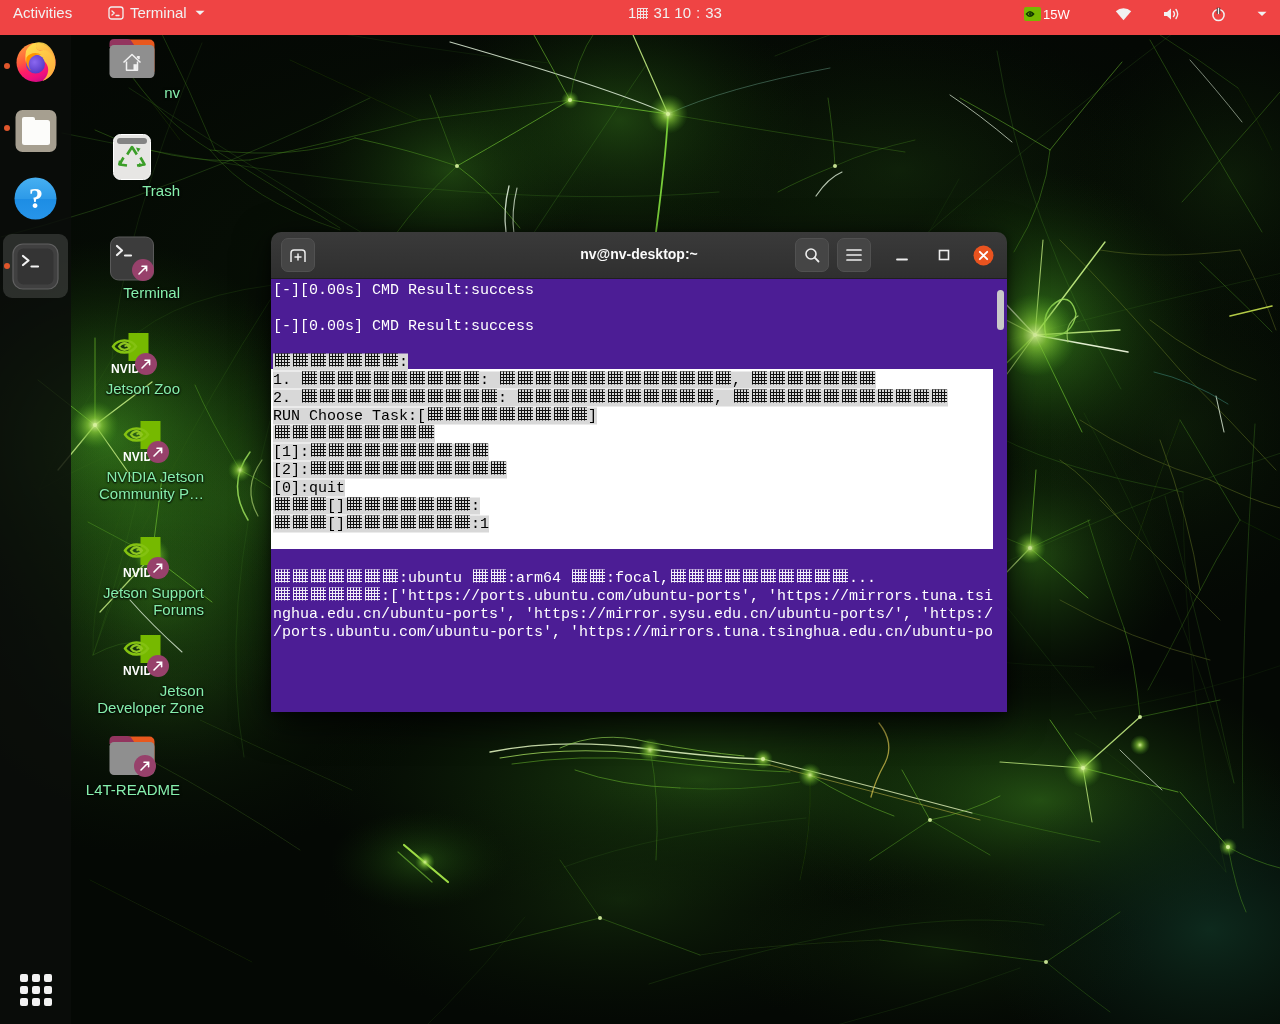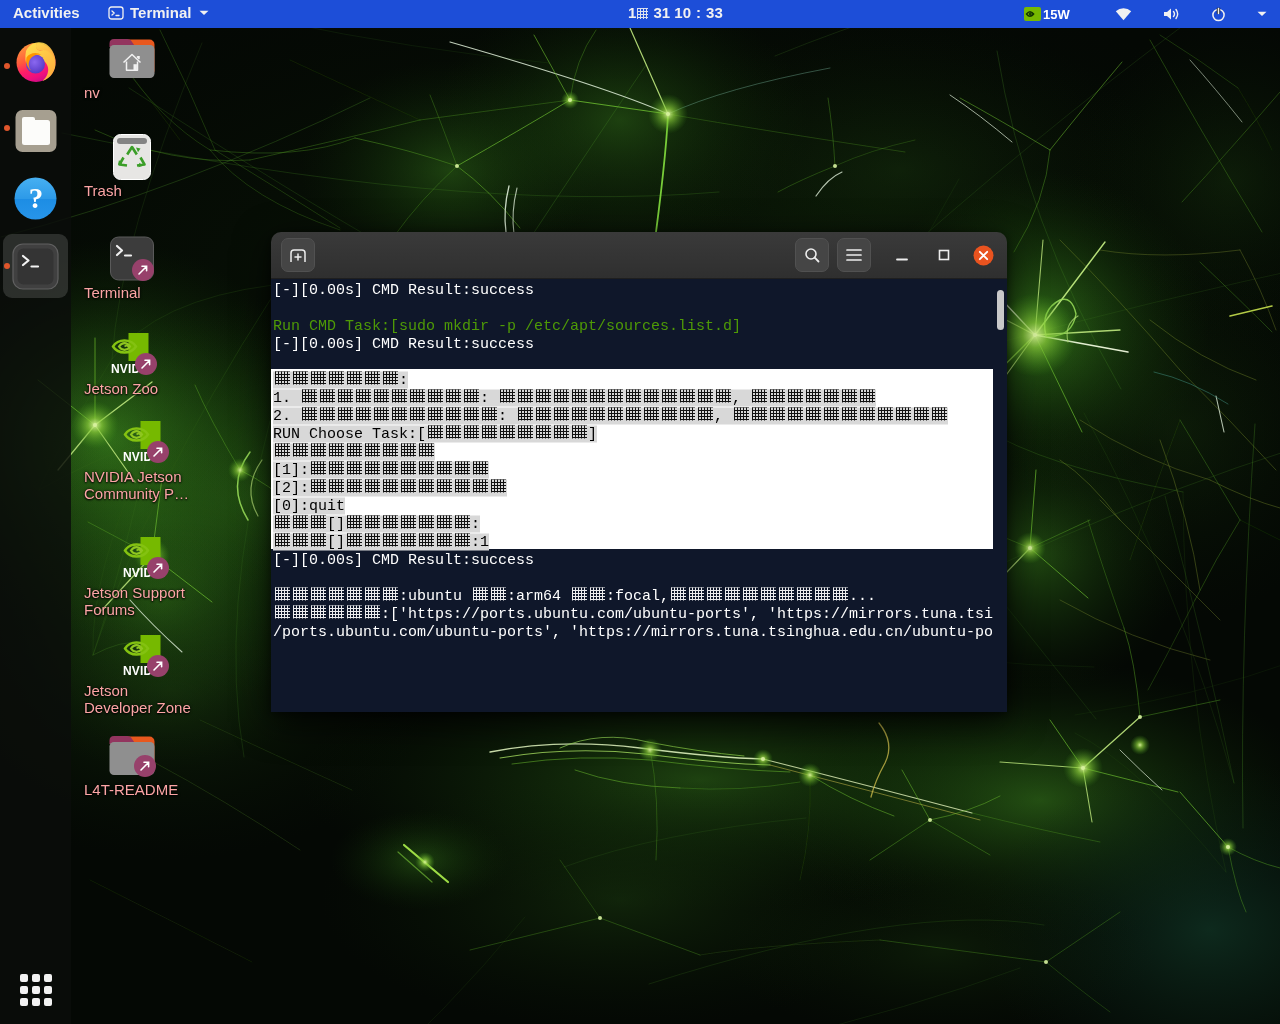--- a/index.html
+++ b/index.html
@@ -1,39 +1,39 @@
 <!DOCTYPE html>
 <html><head><meta charset="utf-8"><style>
 html,body{margin:0;padding:0;width:1280px;height:1024px;overflow:hidden;background:#000;}
 *{box-sizing:border-box;}
 body{font-family:"Liberation Sans",sans-serif;}
 #wall{position:absolute;left:0;top:0;width:1280px;height:1024px;}
 
-#topbar{position:absolute;left:0;top:0;width:1280px;height:28px;background:#1d4ed8;color:#f1f1f1;font-size:15px;z-index:30;font-weight:bold;}
+#topbar{position:absolute;left:0;top:0;width:1280px;height:35px;background:#ef4444;color:#f1f1f1;font-size:15px;z-index:30;}
 #topbar .act{position:absolute;left:13px;top:4px;}
 #tapp{position:absolute;left:108px;top:4px;display:flex;align-items:center;gap:6px;}
 #tapp svg{display:block}
 #clock{position:absolute;left:628px;top:4px;}
 #tright{position:absolute;right:13px;top:0;height:28px;display:flex;align-items:center;gap:31px;}
 .gs{display:inline-block;width:11px;height:11px;margin:0 1px -1px 1px;opacity:0.9;background:
  repeating-linear-gradient(180deg,currentColor 0 1px,transparent 1px 3px),
  repeating-linear-gradient(90deg,currentColor 0 1px,transparent 1px 3px);}
 
 #dock{position:absolute;left:0;top:28px;width:71px;height:996px;background:rgba(11,13,11,0.83);z-index:20;}
 .ditem{position:absolute;left:0;width:71px;}
 .dot{position:absolute;left:4px;top:50%;margin-top:-3px;width:6px;height:6px;border-radius:50%;background:#e0562b;}
 
-.dicon{position:absolute;width:96px;text-align:left;z-index:5;color:#fca5a5;font-size:15px;}
+.dicon{position:absolute;width:96px;text-align:right;z-index:5;color:#86efac;font-size:15px;}
 .dicon .lbl{margin-top:2px;line-height:17px;text-shadow:0 1px 2px #000,0 0 3px #000;}
 
 #term{position:absolute;left:271px;top:232px;width:736px;height:480px;z-index:25;border-radius:10px 10px 0 0;box-shadow:0 10px 36px rgba(0,0,0,0.7),0 2px 8px rgba(0,0,0,0.5);}
 #tbar{position:absolute;left:0;top:0;width:736px;height:47px;background:linear-gradient(#3a3a3a,#2f2f2f);border-radius:10px 10px 0 0;border-bottom:1px solid #1f1f1f;}
 #tbar .btn{position:absolute;top:6px;width:34px;height:34px;background:#454545;border:1px solid #515151;border-radius:7px;}
 #ttitle{position:absolute;left:0;right:0;top:14px;text-align:center;color:#fafafa;font-weight:bold;font-size:14px;}
-#tbody{position:absolute;left:0;top:47px;width:736px;height:433px;background:#0f172a;overflow:hidden;}
+#tbody{position:absolute;left:0;top:47px;width:736px;height:433px;background:#4c1d95;overflow:hidden;}
 #tlines{position:absolute;left:2px;top:0;width:720px;font-family:"Liberation Mono",monospace;font-size:15px;line-height:18px;color:#fff;}
 #selbg{position:absolute;left:-2px;top:90px;width:722px;height:180px;background:#fff;}
 #rows{position:relative;transform:translateY(2.5px);}
 .tl{height:18px;white-space:pre;}
 .sel{width:720px;}
 .hl{background:#d8d8d8;color:#000;}
 .g{display:inline-block;width:15px;height:13px;margin:0 1.5px -1px 1.5px;opacity:0.92;background:
  repeating-linear-gradient(180deg,currentColor 0 1px,transparent 1px 3px),
  repeating-linear-gradient(90deg,currentColor 0 1px,transparent 1px 3px);}
 #scrollb{position:absolute;right:3px;top:11px;width:7px;height:40px;border-radius:4px;background:#c9c9c9;}
@@ -482,20 +482,21 @@
       </svg>
 </div>
   </div>
 <div id="term">
 <div id="tbar">
  <div class="btn" style="left:10px"></div>
  <svg style="position:absolute;left:18px;top:14px" width="18" height="18" viewBox="0 0 18 18">
         <path d="M2 16 v-9 q0 -3 3 -3 h8 q3 0 3 3 v9" fill="none" stroke="#ededed" stroke-width="1.5"></path>
         <path d="M9 8 v6 M6 11 h6" stroke="#ededed" stroke-width="1.5" stroke-linecap="round"></path>
       </svg>
+ <div id="ttitle">nv@nv-desktop:~</div>
  <div class="btn" style="left:524px"></div>
  <svg style="position:absolute;left:532px;top:14px" width="18" height="18" viewBox="0 0 18 18">
         <circle cx="8" cy="8" r="5" fill="none" stroke="#ededed" stroke-width="1.6"></circle>
         <path d="M11.7 11.7 L15.5 15.5" stroke="#ededed" stroke-width="1.8" stroke-linecap="round"></path>
       </svg>
  <div class="btn" style="left:566px"></div>
  <svg style="position:absolute;left:575px;top:16px" width="16" height="14" viewBox="0 0 16 14">
         <path d="M1 2 h14 M1 7 h14 M1 12 h14" stroke="#ededed" stroke-width="1.7" stroke-linecap="round"></path>
       </svg>
  <svg style="position:absolute;left:622px;top:14px" width="18" height="18" viewBox="0 0 18 18">
@@ -508,37 +509,37 @@
         <circle cx="10.5" cy="10.5" r="10" fill="#e9531f"></circle>
         <path d="M6.8 6.8 L14.2 14.2 M14.2 6.8 L6.8 14.2" stroke="#fff" stroke-width="1.9" stroke-linecap="round"></path>
       </svg>
 </div>
 <div id="tbody">
 <div id="tlines">
         <div id="selbg"></div>
         <div id="rows">
           <div class="tl">[-][0.00s] CMD Result:success</div>
           <div class="tl"></div>
-          <div class="tl" style="color:#4e9a06">Run CMD Task:[sudo mkdir -p /etc/apt/sources.list.d]</div>
           <div class="tl">[-][0.00s] CMD Result:success</div>
           <div class="tl"></div>
           <div class="tl sel"><span class="hl"><i class="g"></i><i class="g"></i><i class="g"></i><i class="g"></i><i class="g"></i><i class="g"></i><i class="g"></i>:</span></div>
           <div class="tl sel"><span class="hl">1.&nbsp;<i class="g"></i><i class="g"></i><i class="g"></i><i class="g"></i><i class="g"></i><i class="g"></i><i class="g"></i><i class="g"></i><i class="g"></i><i class="g"></i>:&nbsp;<i class="g"></i><i class="g"></i><i class="g"></i><i class="g"></i><i class="g"></i><i class="g"></i><i class="g"></i><i class="g"></i><i class="g"></i><i class="g"></i><i class="g"></i><i class="g"></i><i class="g"></i>,&nbsp;<i class="g"></i><i class="g"></i><i class="g"></i><i class="g"></i><i class="g"></i><i class="g"></i><i class="g"></i></span></div>
           <div class="tl sel"><span class="hl">2.&nbsp;<i class="g"></i><i class="g"></i><i class="g"></i><i class="g"></i><i class="g"></i><i class="g"></i><i class="g"></i><i class="g"></i><i class="g"></i><i class="g"></i><i class="g"></i>:&nbsp;<i class="g"></i><i class="g"></i><i class="g"></i><i class="g"></i><i class="g"></i><i class="g"></i><i class="g"></i><i class="g"></i><i class="g"></i><i class="g"></i><i class="g"></i>,&nbsp;<i class="g"></i><i class="g"></i><i class="g"></i><i class="g"></i><i class="g"></i><i class="g"></i><i class="g"></i><i class="g"></i><i class="g"></i><i class="g"></i><i class="g"></i><i class="g"></i></span></div>
           <div class="tl sel"><span class="hl">RUN Choose Task:[<i class="g"></i><i class="g"></i><i class="g"></i><i class="g"></i><i class="g"></i><i class="g"></i><i class="g"></i><i class="g"></i><i class="g"></i>]</span></div>
           <div class="tl sel"><span class="hl"><i class="g"></i><i class="g"></i><i class="g"></i><i class="g"></i><i class="g"></i><i class="g"></i><i class="g"></i><i class="g"></i><i class="g"></i></span></div>
           <div class="tl sel"><span class="hl">[1]:<i class="g"></i><i class="g"></i><i class="g"></i><i class="g"></i><i class="g"></i><i class="g"></i><i class="g"></i><i class="g"></i><i class="g"></i><i class="g"></i></span></div>
           <div class="tl sel"><span class="hl">[2]:<i class="g"></i><i class="g"></i><i class="g"></i><i class="g"></i><i class="g"></i><i class="g"></i><i class="g"></i><i class="g"></i><i class="g"></i><i class="g"></i><i class="g"></i></span></div>
           <div class="tl sel"><span class="hl">[0]:quit</span></div>
           <div class="tl sel"><span class="hl"><i class="g"></i><i class="g"></i><i class="g"></i>[]<i class="g"></i><i class="g"></i><i class="g"></i><i class="g"></i><i class="g"></i><i class="g"></i><i class="g"></i>:</span></div>
           <div class="tl sel"><span class="hl"><i class="g"></i><i class="g"></i><i class="g"></i>[]<i class="g"></i><i class="g"></i><i class="g"></i><i class="g"></i><i class="g"></i><i class="g"></i><i class="g"></i>:1</span></div>
           <div class="tl">[-][0.00s] CMD Result:success</div>
           <div class="tl"></div>
           <div class="tl"><i class="g"></i><i class="g"></i><i class="g"></i><i class="g"></i><i class="g"></i><i class="g"></i><i class="g"></i>:ubuntu <i class="g"></i><i class="g"></i>:arm64 <i class="g"></i><i class="g"></i>:focal,<i class="g"></i><i class="g"></i><i class="g"></i><i class="g"></i><i class="g"></i><i class="g"></i><i class="g"></i><i class="g"></i><i class="g"></i><i class="g"></i>...</div>
           <div class="tl"><i class="g"></i><i class="g"></i><i class="g"></i><i class="g"></i><i class="g"></i><i class="g"></i>:['https://ports.ubuntu.com/ubuntu-ports', 'https://mirrors.tuna.tsi</div>
+          <div class="tl">nghua.edu.cn/ubuntu-ports', 'https://mirror.sysu.edu.cn/ubuntu-ports/', 'https:/</div>
           <div class="tl">/ports.ubuntu.com/ubuntu-ports', 'https://mirrors.tuna.tsinghua.edu.cn/ubuntu-po</div>
         </div>
       </div>
 <div id="scrollb"></div>
 </div>
 </div>
 <div id="topbar">
 <span class="act">Activities</span>
 <span id="tapp"><svg width="16" height="16" viewBox="0 0 16 16">
         <rect x="1" y="2" width="14" height="12" rx="2.5" fill="none" stroke="#f1f1f1" stroke-width="1.3"></rect>

